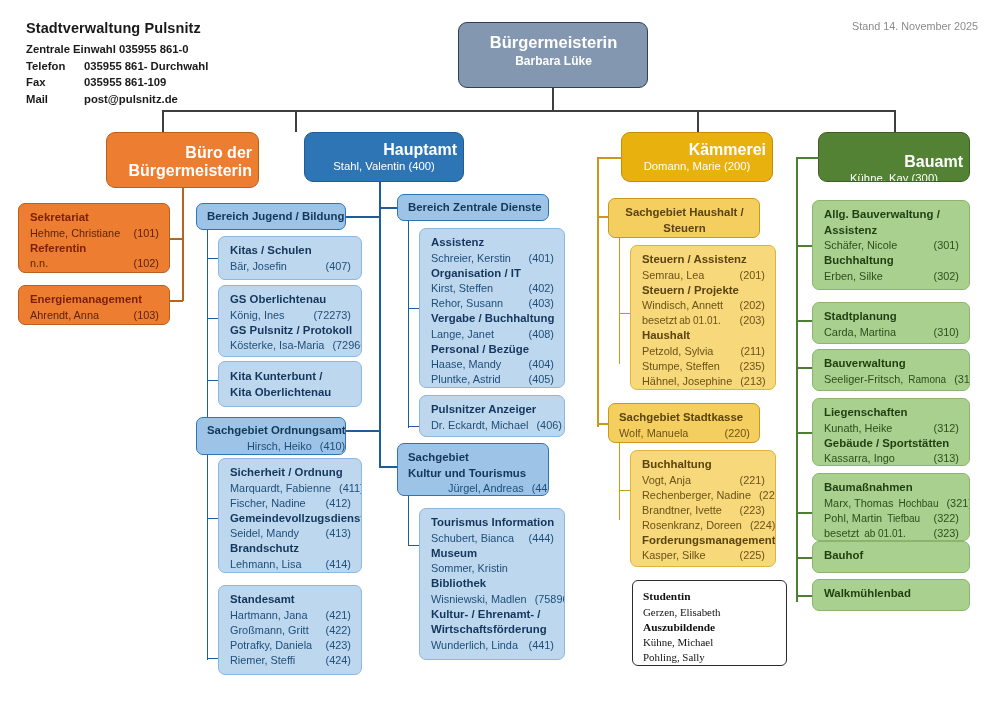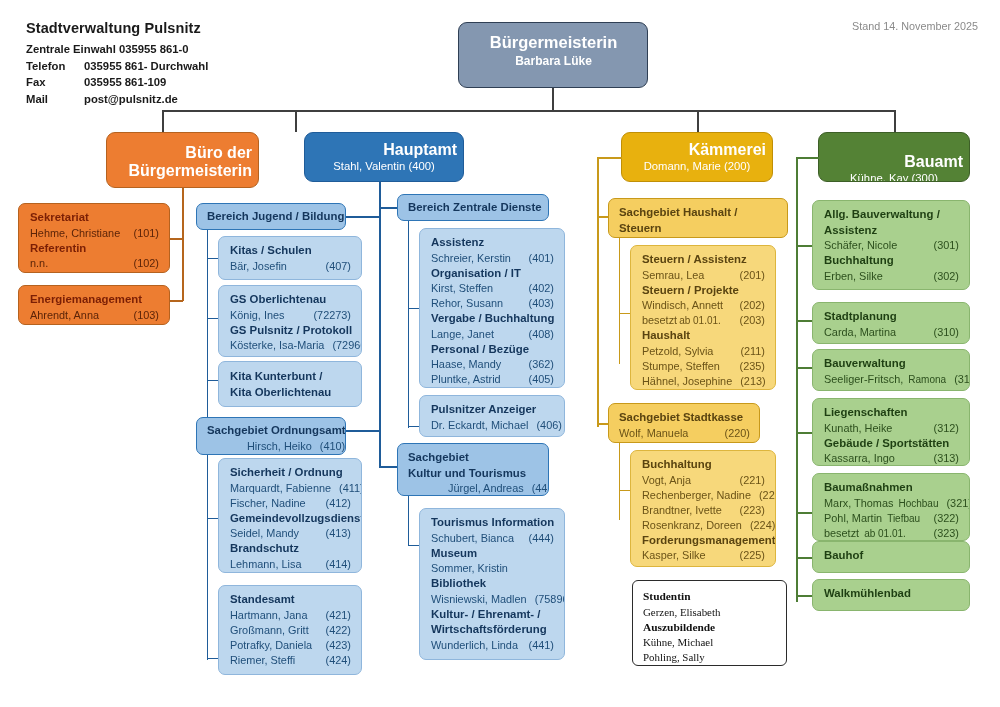--- a/index.html
+++ b/index.html
@@ -403,21 +403,21 @@
         <span class="ext">(403)</span>
       </div>
       <div class="grp">Vergabe / Buchhaltung</div>
       <div class="row">
         <span class="nm">Lange, Janet</span>
         <span class="ext">(408)</span>
       </div>
       <div class="grp">Personal / Bezüge</div>
       <div class="row">
         <span class="nm">Haase, Mandy</span>
-        <span class="ext">(362)</span>
+        <span class="ext">(404)</span>
       </div>
       <div class="row">
         <span class="nm">Pluntke, Astrid</span>
         <span class="ext">(405)</span>
       </div>
     </div>
   </div>
 
   <div class="box leaf c-blue" style="left:419px; top:395px; width:146px; height:42px;">
     <div class="pad">
@@ -467,21 +467,21 @@
         <span class="ext">(441)</span>
       </div>
     </div>
   </div>
 
   <div class="line v yellow" style="left:597px; top:157px; height:270px;"></div>
   <div class="line h yellow" style="left:597px; top:157px; width:25px;"></div>
   <div class="line h yellow" style="left:597px; top:216px; width:12px;"></div>
   <div class="line h yellow" style="left:597px; top:423px; width:12px;"></div>
 
-  <div class="box mid c-yellow" style="left:608px; top:198px; width:180px; height:40px;">
+  <div class="box mid c-yellow" style="left:608px; top:198px; width:152px; height:40px;text-align:center;">
     <div class="pad" style="padding-top:6px;">
       <div class="grp">Sachgebiet Haushalt /</div>
       <div class="grp">Steuern</div>
     </div>
   </div>
 
   <div class="line v yellow vthin" style="left:619px; top:238px; height:126px;"></div>
   <div class="line h yellow thin" style="left:619px; top:313px; width:12px;"></div>
 
   <div class="box leaf c-yellow" style="left:630px; top:245px; width:146px; height:145px;">

